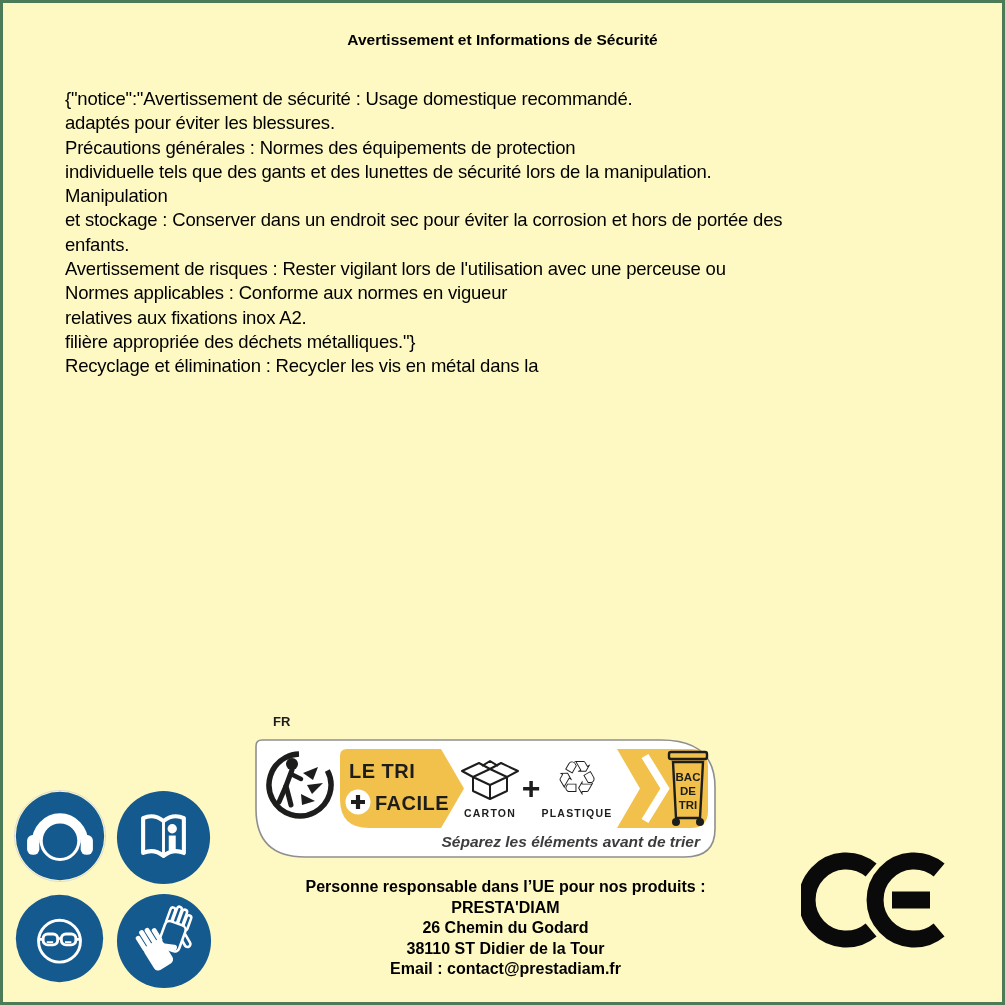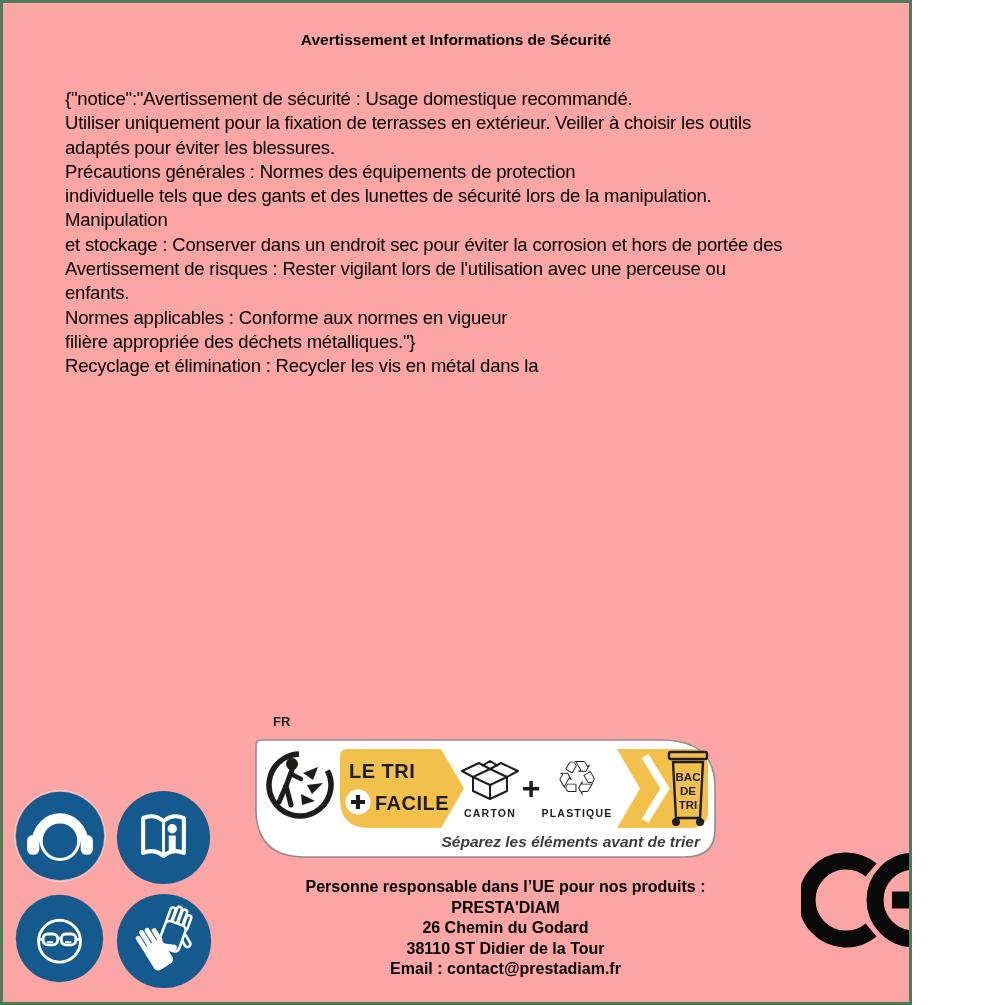--- a/index.html
+++ b/index.html
@@ -1,21 +1,21 @@
 <!DOCTYPE html>
 <html><head>
 <meta charset="utf-8">
 <style>
   html,body{margin:0;padding:0;background:#fff;}
   .page{
     position:relative;
-    width:912px;height:1005px;
+    width:1005px;height:1005px;
     box-sizing:border-box;
     border:3px solid #4C7B57;
-    background:#fca5a5;
+    background:#fef9c3;
     font-family:"Liberation Sans", sans-serif;
     color:#000;
     overflow:hidden;
   }
   .title{
     position:absolute;top:28px;left:0;width:100%;
     text-align:center;font-weight:bold;font-size:15.5px;
   }
   .notice{
     position:absolute;left:62px;top:84px;width:830px;
@@ -36,29 +36,29 @@
 </style>
 </head>
 <body>
 
 <div class="page">
 
   <div class="title">Avertissement et Informations de Sécurité</div>
 
   <div class="notice">
     <div>{"notice":"Avertissement de sécurité : Usage domestique recommandé.</div>
-    <div>Utiliser uniquement pour la fixation de terrasses en extérieur. Veiller à choisir les outils</div>
     <div>adaptés pour éviter les blessures.</div>
     <div>Précautions générales : Normes des équipements de protection</div>
     <div>individuelle tels que des gants et des lunettes de sécurité lors de la manipulation.</div>
     <div>Manipulation</div>
     <div>et stockage : Conserver dans un endroit sec pour éviter la corrosion et hors de portée des</div>
+    <div>enfants.</div>
     <div>Avertissement de risques : Rester vigilant lors de l'utilisation avec une perceuse ou</div>
-    <div>enfants.</div>
     <div>Normes applicables : Conforme aux normes en vigueur</div>
+    <div>relatives aux fixations inox A2.</div>
     <div>filière appropriée des déchets métalliques."}</div>
     <div>Recyclage et élimination : Recycler les vis en métal dans la</div>
   </div>
 
   <div class="fr-tag">FR</div>
 
   <div class="sticker">
     <svg width="461" height="119" viewBox="0 0 461 119">
 
       <path d="M 7 1 L 406 1 Q 460 1 460 48 L 460 90 Q 460 118 430 118 L 50 118 Q 1 118 1 70 L 1 7 Q 1 1 7 1 Z" fill="#ffffff" stroke="#8f8f8f" stroke-width="1.6"></path>

